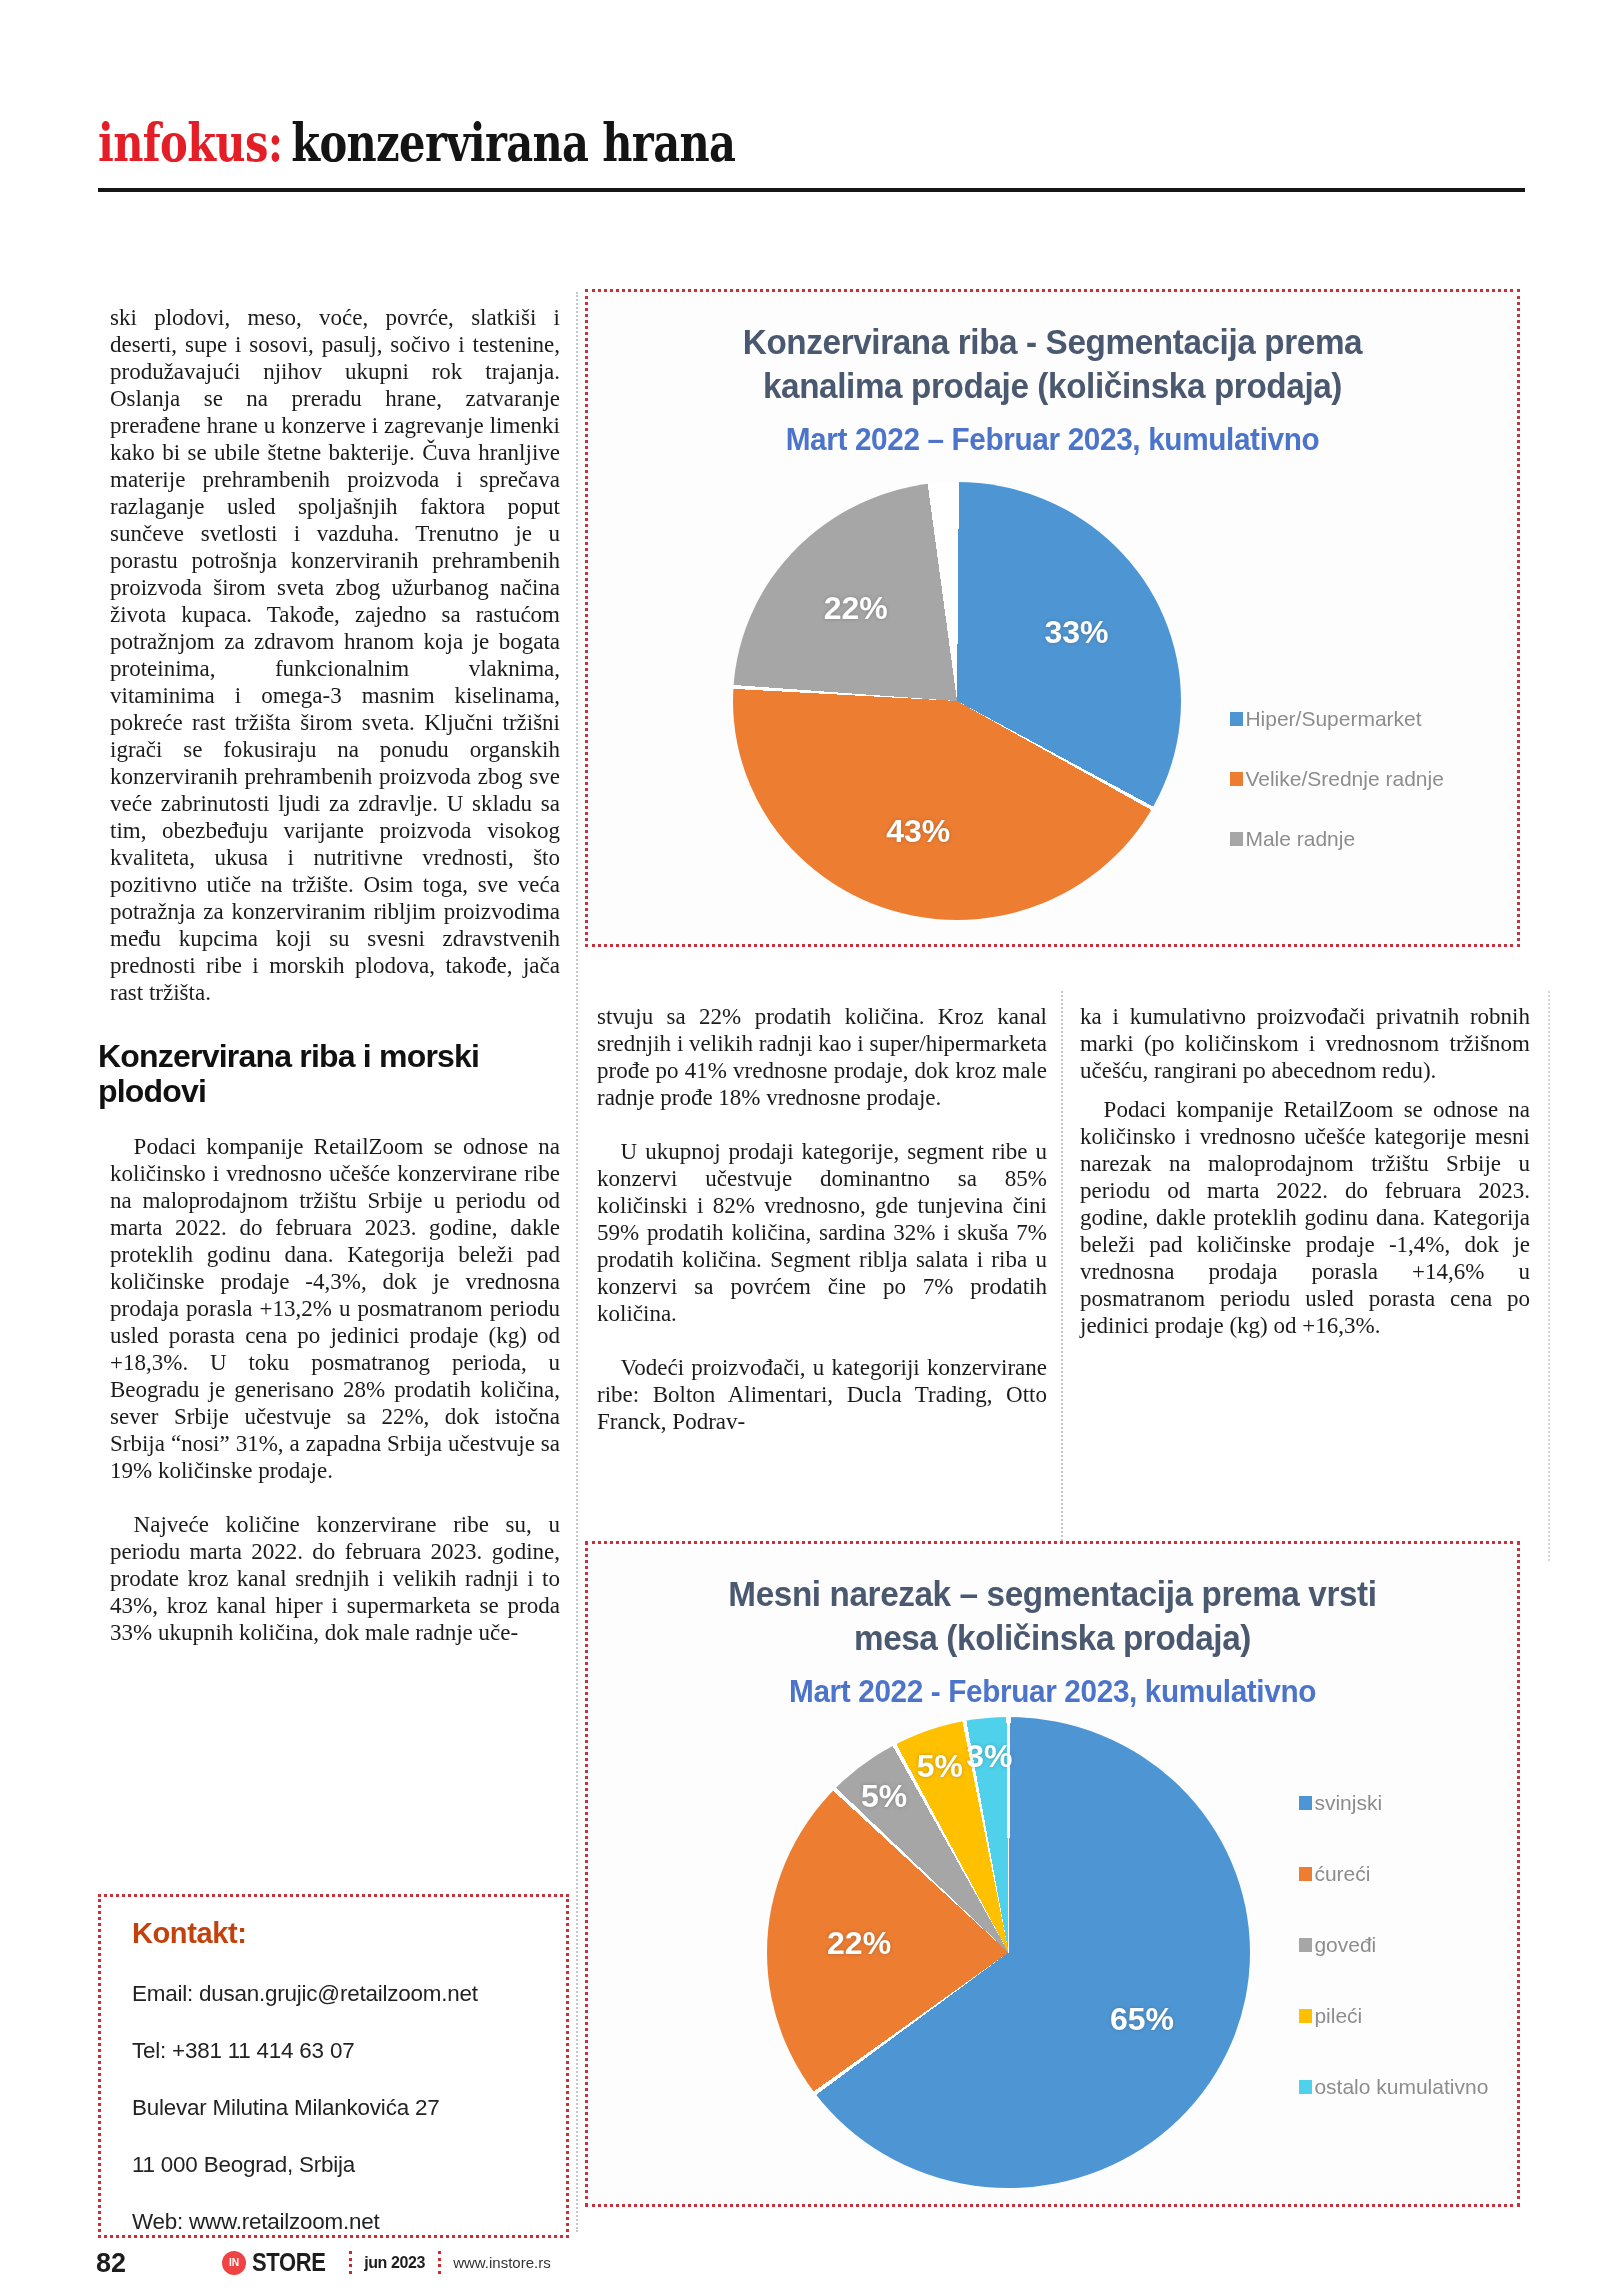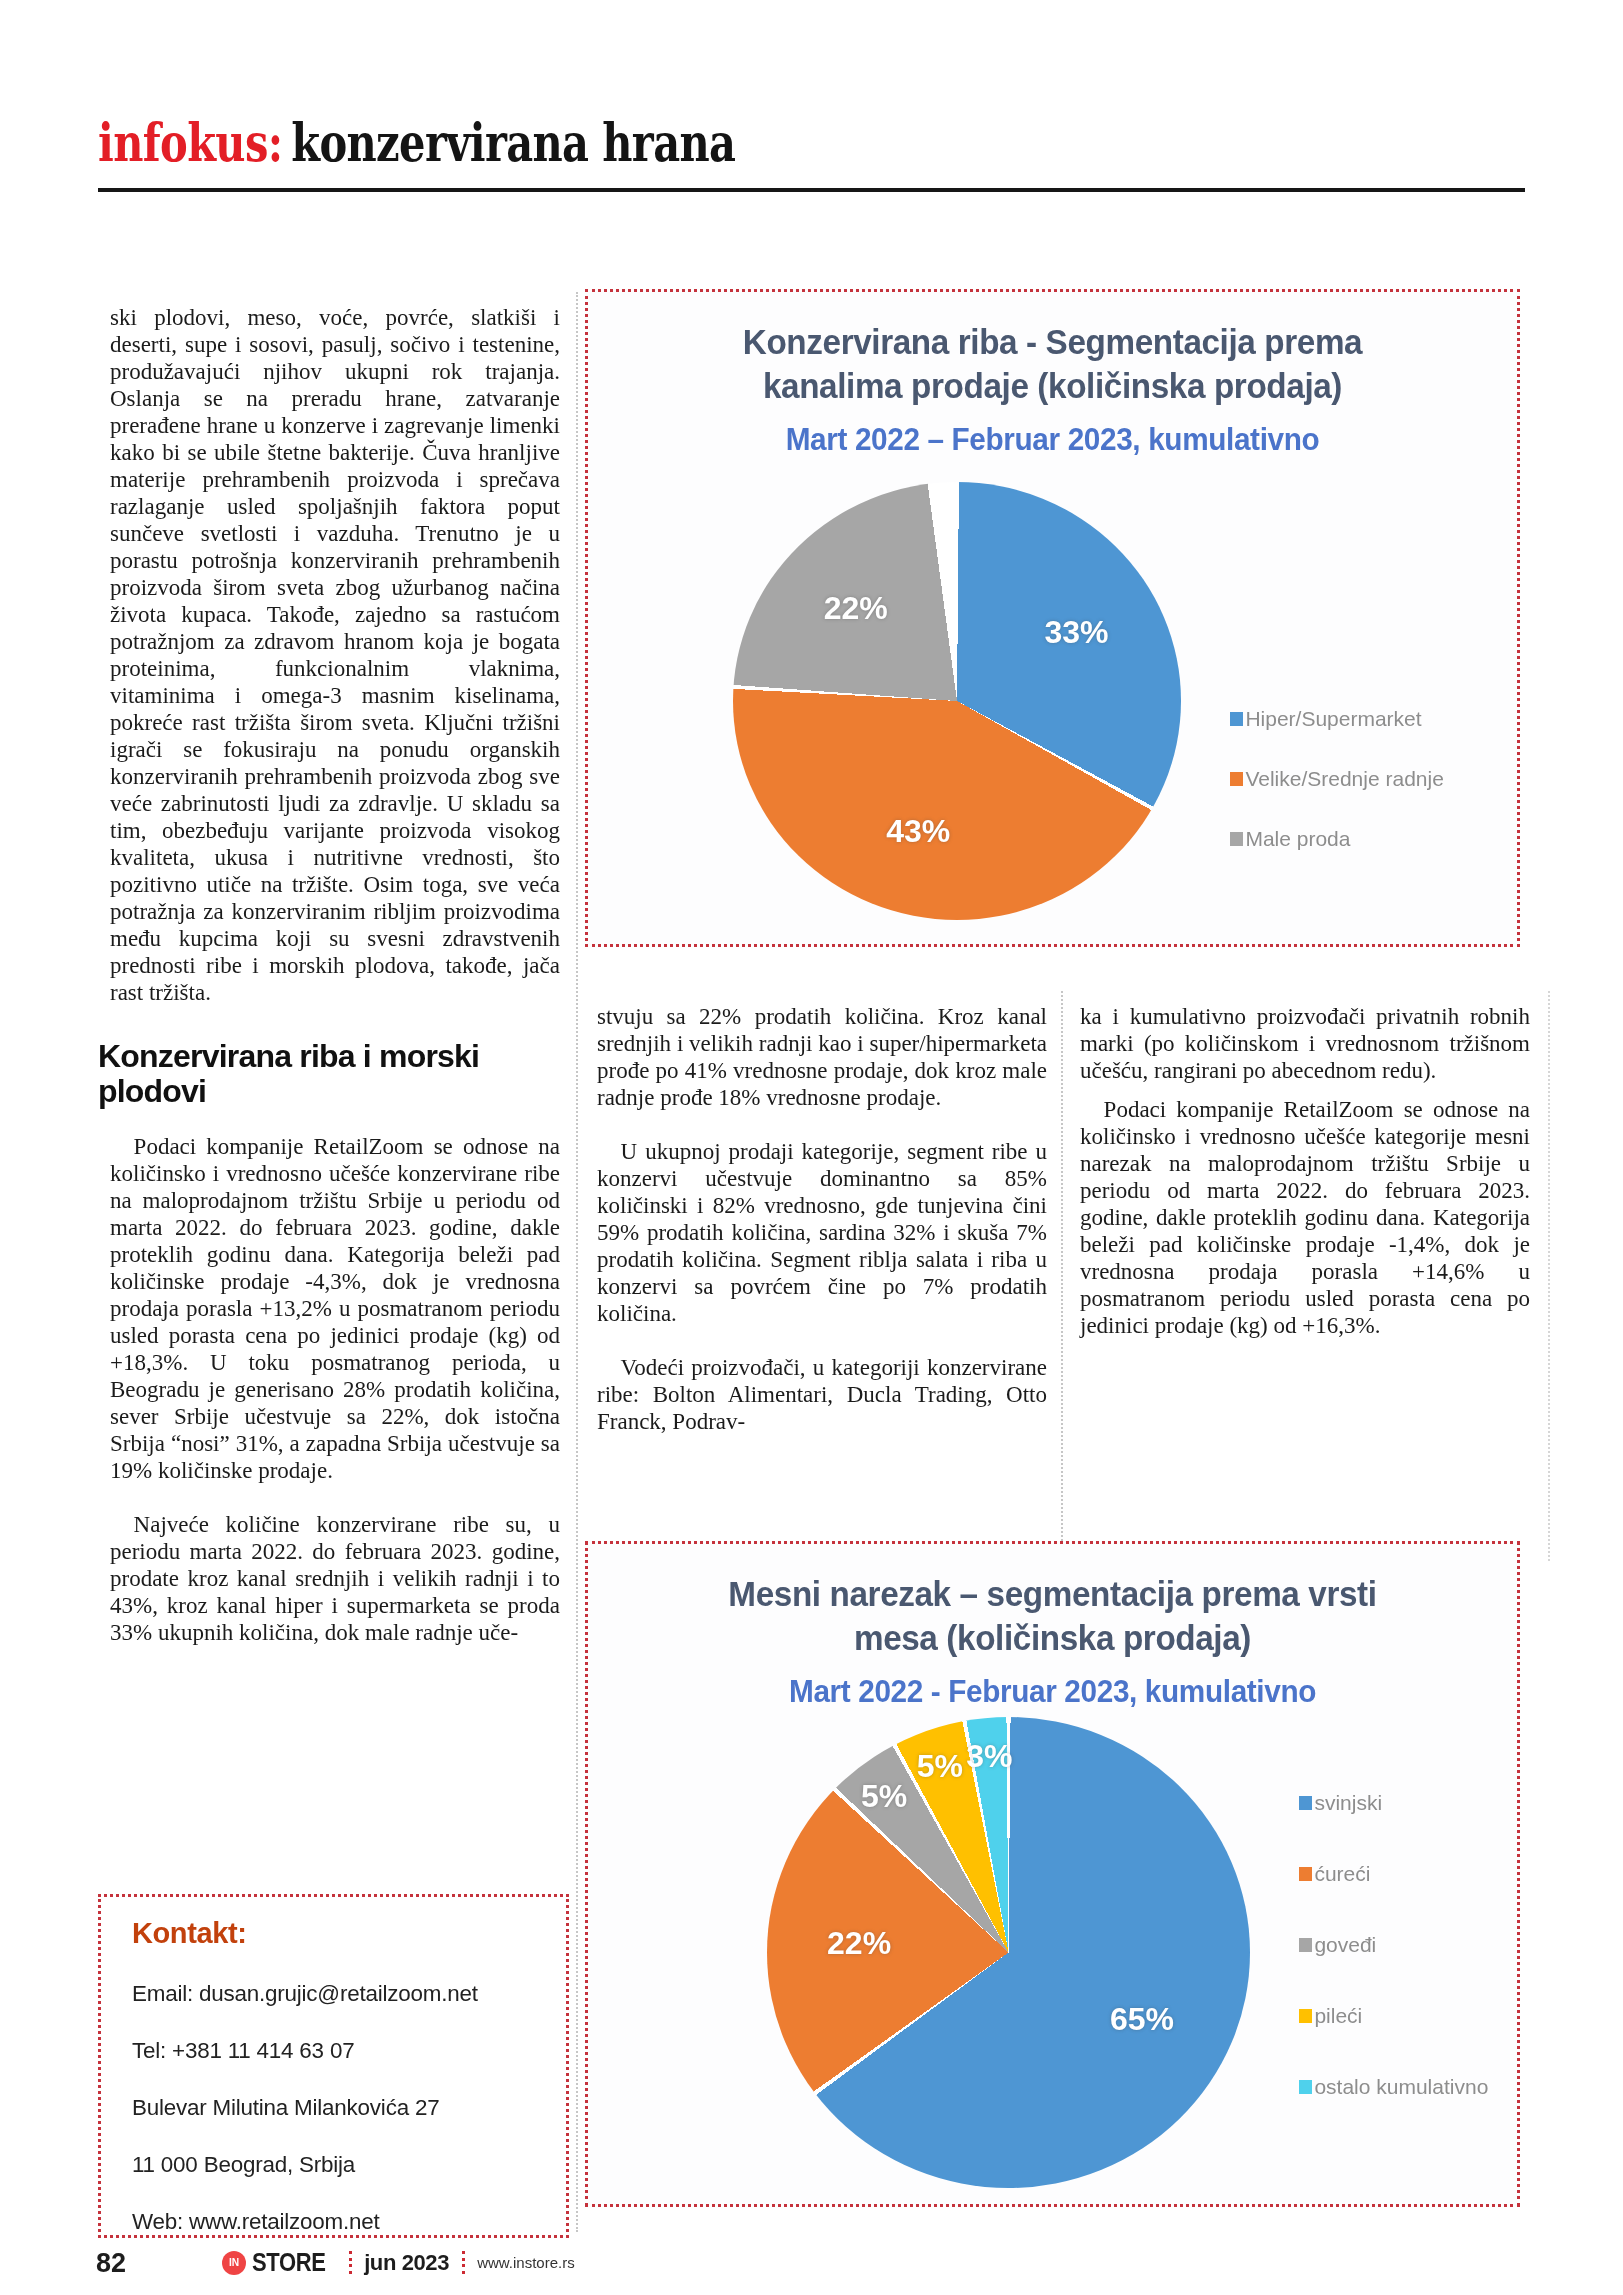--- a/index.html
+++ b/index.html
@@ -71,21 +71,21 @@
     font-family:"Liberation Sans",sans-serif;color:#1d1d1d;}
   #footer .fi{position:absolute;top:0;}
   #page-num{left:96px;font-size:27px;font-weight:bold;}
   #brand-row{left:222px;display:flex;align-items:center;}
   .in-logo{width:24px;height:24px;border-radius:50%;background:#ef4444;color:#fff;
     display:inline-flex;align-items:center;justify-content:center;
     font-size:10.2px;font-weight:bold;letter-spacing:0;}
   .brand-name{margin-left:6.3px;font-size:25px;font-weight:bold;letter-spacing:-0.4px;
     transform:scaleX(.88);transform-origin:left center;}
   .f-sep{width:0;height:23.6px;border-left:3.1px dotted #cc2a33;margin:0 12.6px;}
-  .f-issue{font-size:22px;font-weight:bold;letter-spacing:-0.4px;}
+  .f-issue{font-size:16px;font-weight:bold;letter-spacing:-0.4px;}
   .f-site{font-size:15px;color:#333;}
 </style>
 </head>
 <body>
 
 <div class="abs" id="masthead">
   <span class="tag">infokus:</span><span class="rest">konzervirana hrana</span>
 </div>
 <div class="abs" id="head-rule"></div>
 
@@ -112,21 +112,21 @@
       <div class="legend-item">
         <span class="swatch" style="background: rgb(78, 150, 211);"></span>
         <span class="legend-text">Hiper/Supermarket</span>
       </div>
       <div class="legend-item">
         <span class="swatch" style="background: rgb(237, 125, 49);"></span>
         <span class="legend-text">Velike/Srednje radnje</span>
       </div>
       <div class="legend-item">
         <span class="swatch" style="background: rgb(166, 166, 166);"></span>
-        <span class="legend-text">Male proda</span>
+        <span class="legend-text">Male radnje</span>
       </div>
     </div>
 </div>
 
 <div class="abs col" id="col2">
   <p>stvuju sa 22% prodatih količina. Kroz kanal srednjih i velikih radnji kao i super/hipermarketa prođe po 41% vrednosne prodaje, dok kroz male radnje prođe 18% vrednosne prodaje.</p>
   <p class="gap ind">U ukupnoj prodaji kategorije, segment ribe u konzervi učestvuje dominantno sa 85% količinski i 82% vrednosno, gde tunjevina čini 59% prodatih količina, sardina 32% i skuša 7% prodatih količina. Segment riblja salata i riba u konzervi sa povrćem čine po 7% prodatih količina.</p>
   <p class="gap ind">Vodeći proizvođači, u kategoriji konzervirane ribe: Bolton Alimentari, Ducla Trading, Otto Franck, Podrav-</p>
 </div>
 

